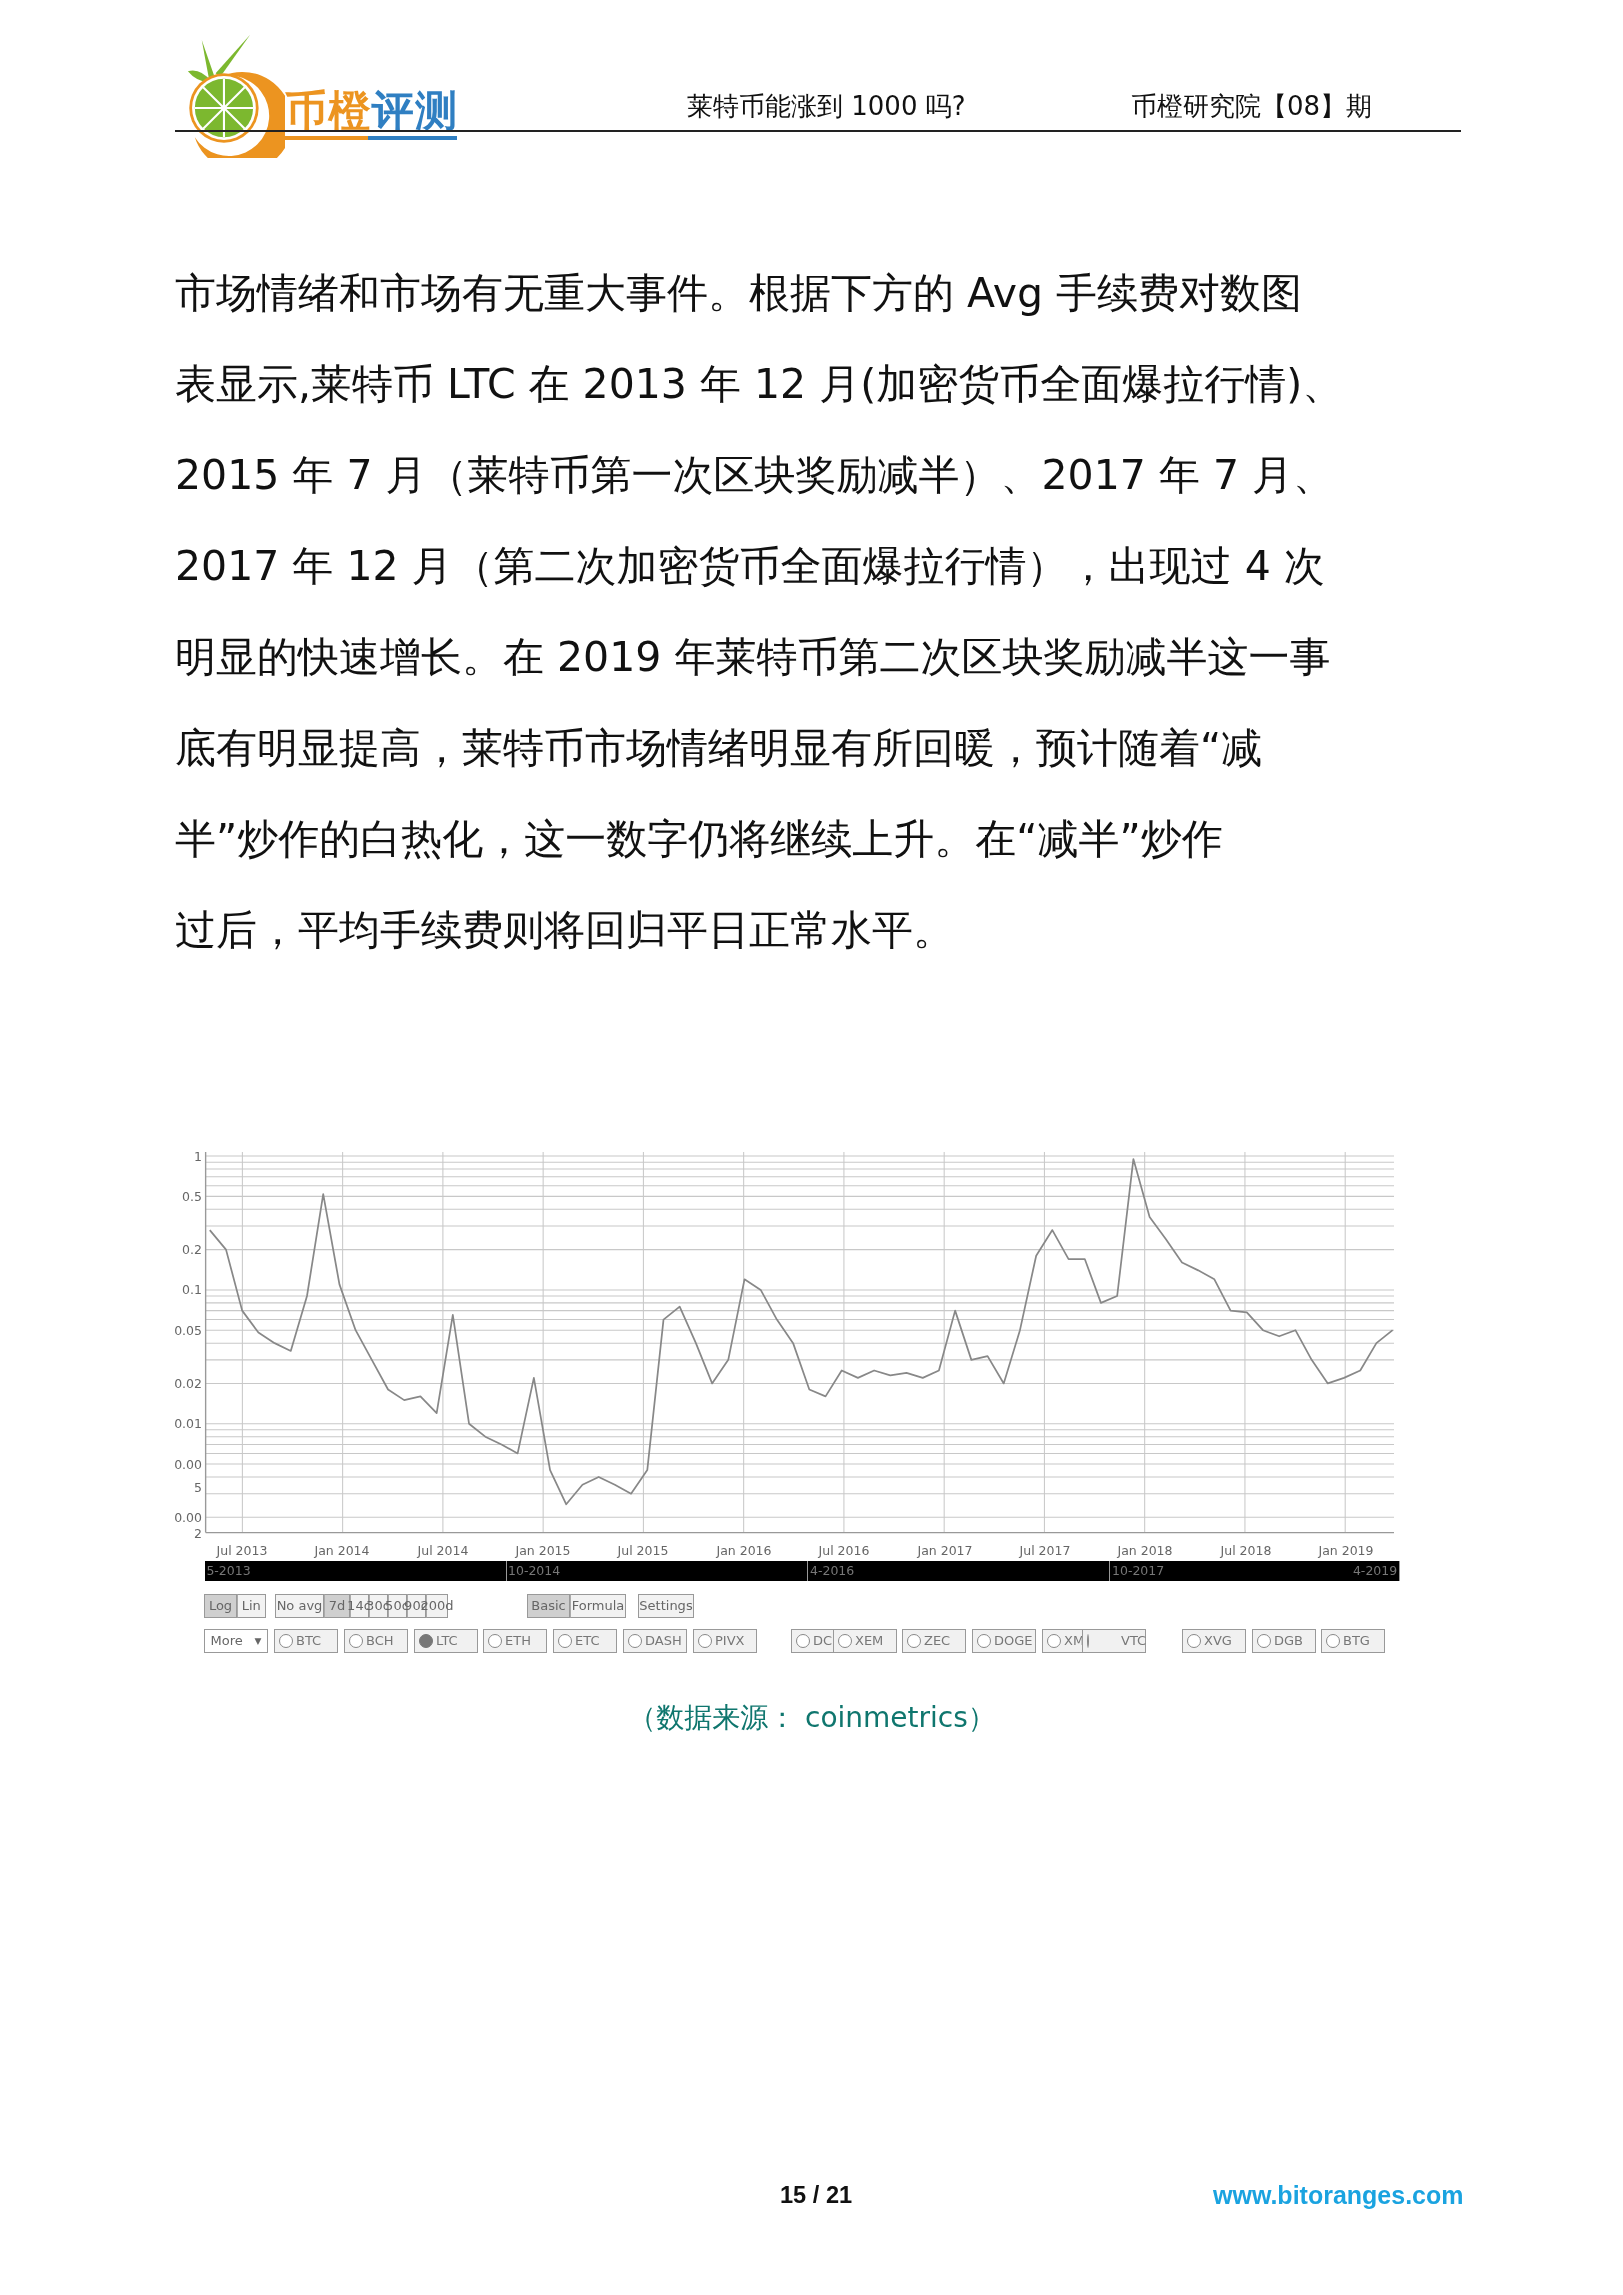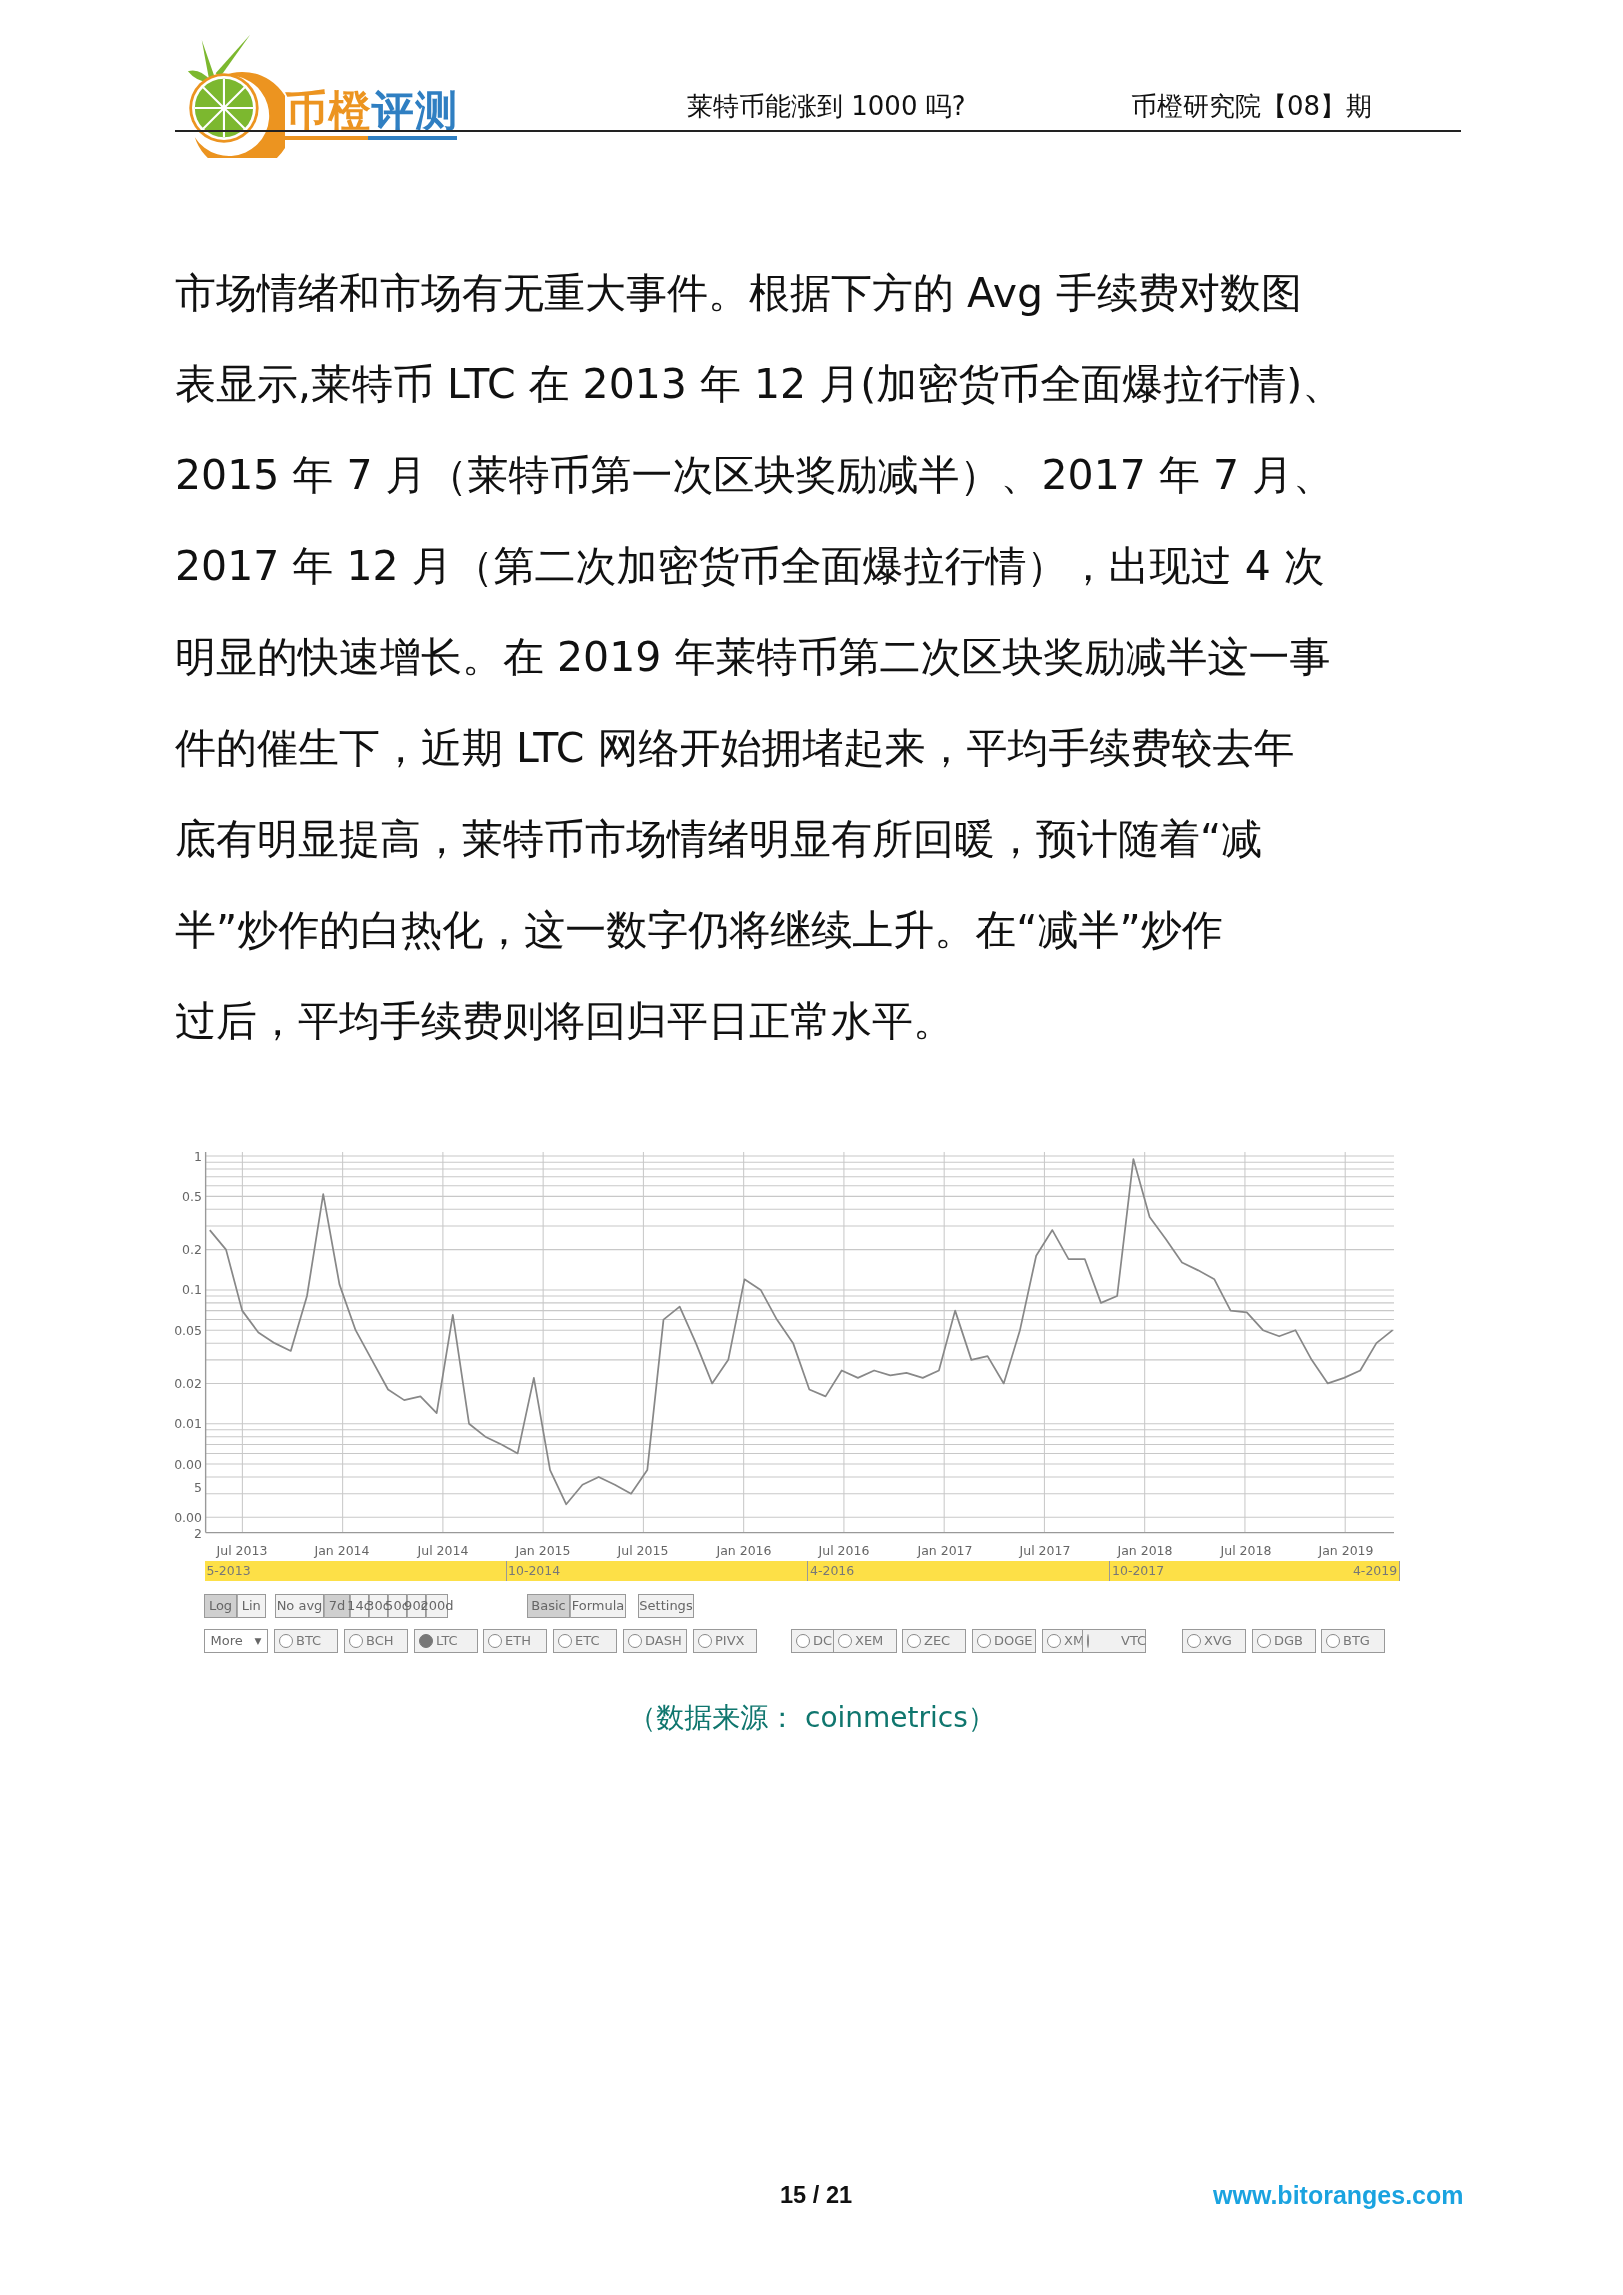--- a/index.html
+++ b/index.html
@@ -16,21 +16,21 @@
   .hdr-title{left:687px;top:89px;font-size:26px;color:#111;white-space:nowrap;}
   .hdr-issue{left:1131px;top:89px;font-size:26px;color:#111;white-space:nowrap;}
   .hdr-rule{left:175px;top:130px;width:1286px;height:2.1px;background:#222;}
   
   .para{left:175px;top:248px;width:1291px;font-size:41px;line-height:91px;color:#111;}
   .para div{white-space:nowrap;height:91px;}
   
   .chart{left:167px;top:1145px;width:1249px;height:528px;}
   .ytick{position:absolute;font-size:12.5px;color:#666;text-align:right;width:35px;}
   .xtick{position:absolute;font-size:12.5px;color:#666;white-space:nowrap;transform:translateX(-50%);}
-  .nav{position:absolute;left:38px;top:416px;width:1195px;height:20px;background:#fde047;}
+  .nav{position:absolute;left:38px;top:416px;width:1195px;height:20px;background:#000000;}
   .nav-label{position:absolute;top:2.1px;font-size:12.5px;color:#777;}
   .nav-sep{position:absolute;top:0;width:1.4px;height:20px;background:#999;}
   .btn-row{position:absolute;height:23.6px;display:flex;}
   .btn{box-sizing:border-box;height:23.6px;border:1.4px solid #999;background:#f2f2f2;color:#666;font-size:13px;display:flex;align-items:center;justify-content:center;}
   .btn.on{background:#cfcfcf;}
   .grp{display:flex;}
   .grp .btn + .btn{border-left:0.7px solid #aaa;}
   .coin{position:absolute;top:484px;width:64px;height:23.6px;box-sizing:border-box;border:1.4px solid #999;background:#f1f1f1;color:#777;font-size:13px;display:flex;align-items:center;padding-left:4.2px;}
   .radio{width:14px;height:14px;border:1.4px solid #888;border-radius:50%;box-sizing:border-box;margin-right:2.8px;background:#fff;}
   .radio.on{background:#777;border-color:#777;}
@@ -68,21 +68,20 @@
 <div class="abs hdr-title">莱特币能涨到 1000 吗?</div>
 <div class="abs hdr-issue">币橙研究院【08】期</div>
 <div class="abs hdr-rule"></div>
 
 <div class="abs para">
   <div>市场情绪和市场有无重大事件。根据下方的 Avg 手续费对数图</div>
   <div>表显示,莱特币 LTC 在 2013 年 12 月(加密货币全面爆拉行情)、</div>
   <div>2015 年 7 月（莱特币第一次区块奖励减半）、2017 年 7 月、</div>
   <div>2017 年 12 月（第二次加密货币全面爆拉行情），出现过 4 次</div>
   <div>明显的快速增长。在 2019 年莱特币第二次区块奖励减半这一事</div>
-  <div>件的催生下，近期 LTC 网络开始拥堵起来，平均手续费较去年</div>
   <div>底有明显提高，莱特币市场情绪明显有所回暖，预计随着“减</div>
   <div>半”炒作的白热化，这一数字仍将继续上升。在“减半”炒作</div>
   <div>过后，平均手续费则将回归平日正常水平。</div>
 </div>
 
 <div class="abs chart">
   <svg id="plot" width="1249" height="416" style="position:absolute;left:0;top:0;" viewBox="0 0 1800 600">
       <line x1="55" x2="1769" y1="536.9012108368516" y2="536.9012108368516" stroke="#c8c8c8" stroke-width="1.5"></line>
       <line x1="55" x2="1769" y1="502.9155978391051" y2="502.9155978391051" stroke="#c8c8c8" stroke-width="1.5"></line>
       <line x1="55" x2="1769" y1="478.80242167370324" y2="478.80242167370324" stroke="#c8c8c8" stroke-width="1.5"></line>

